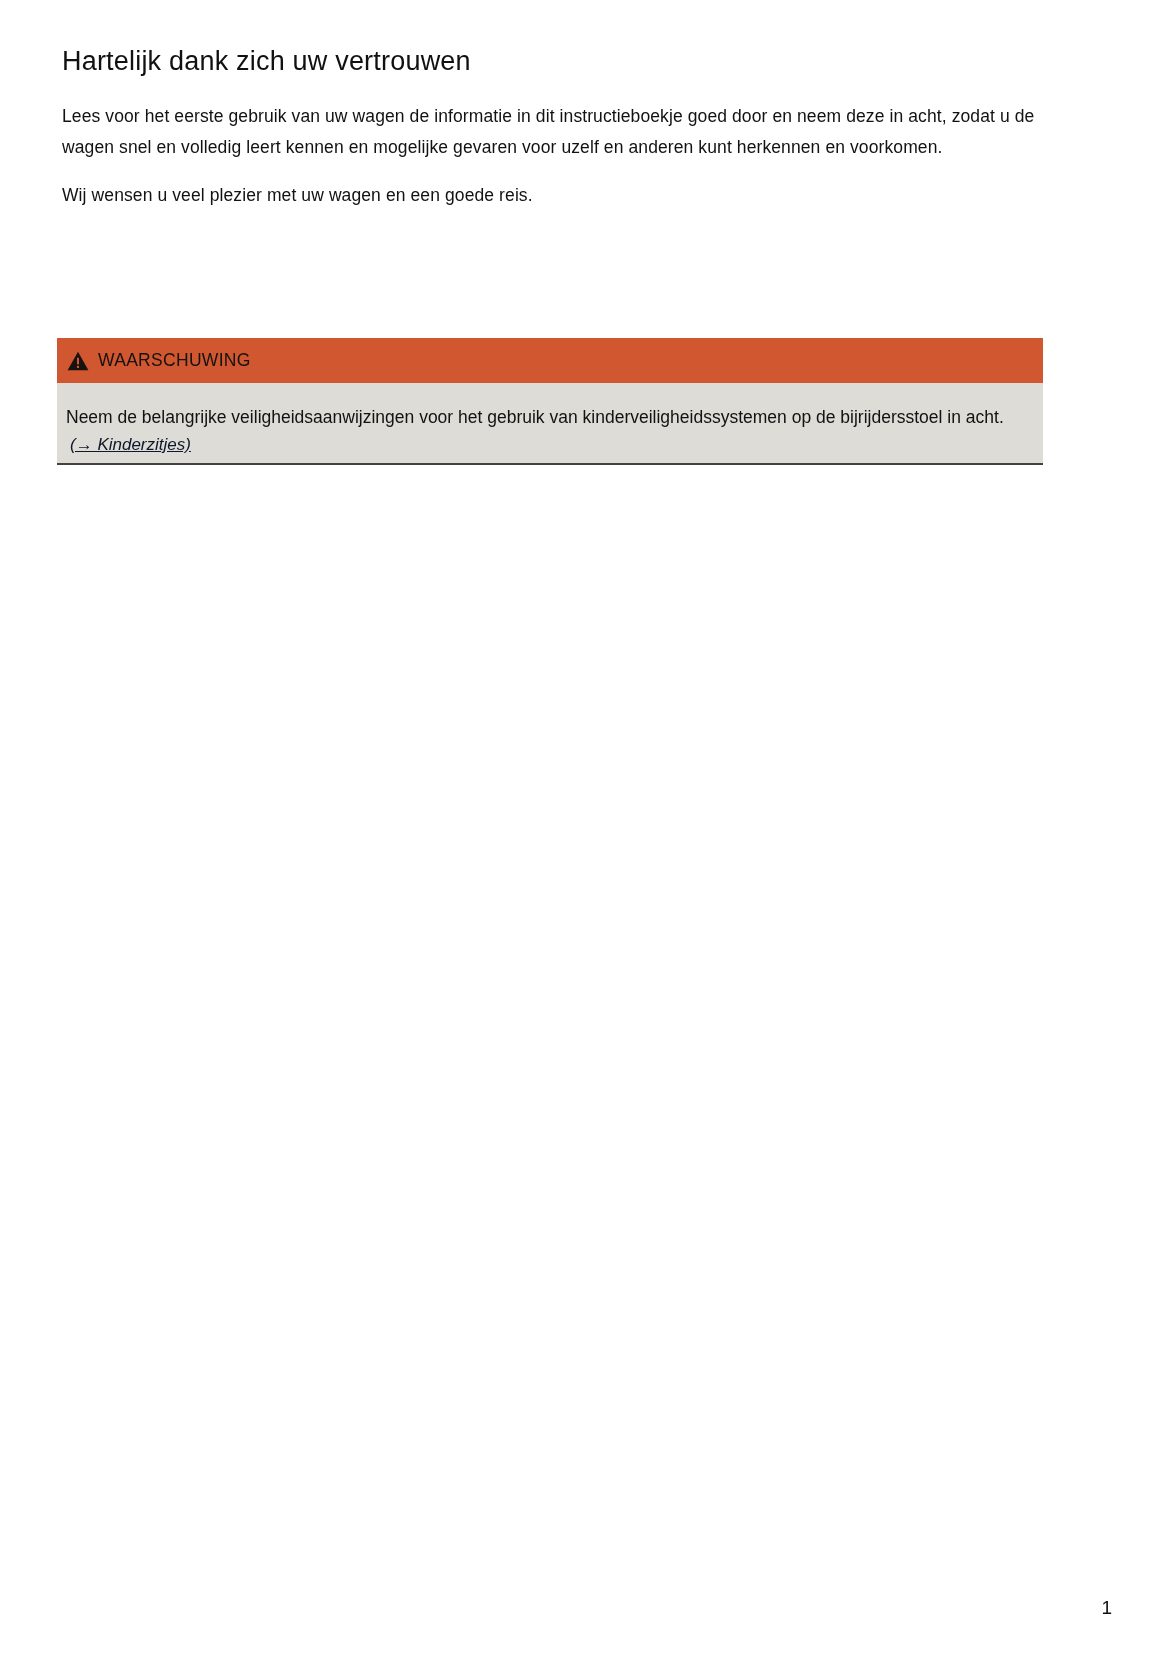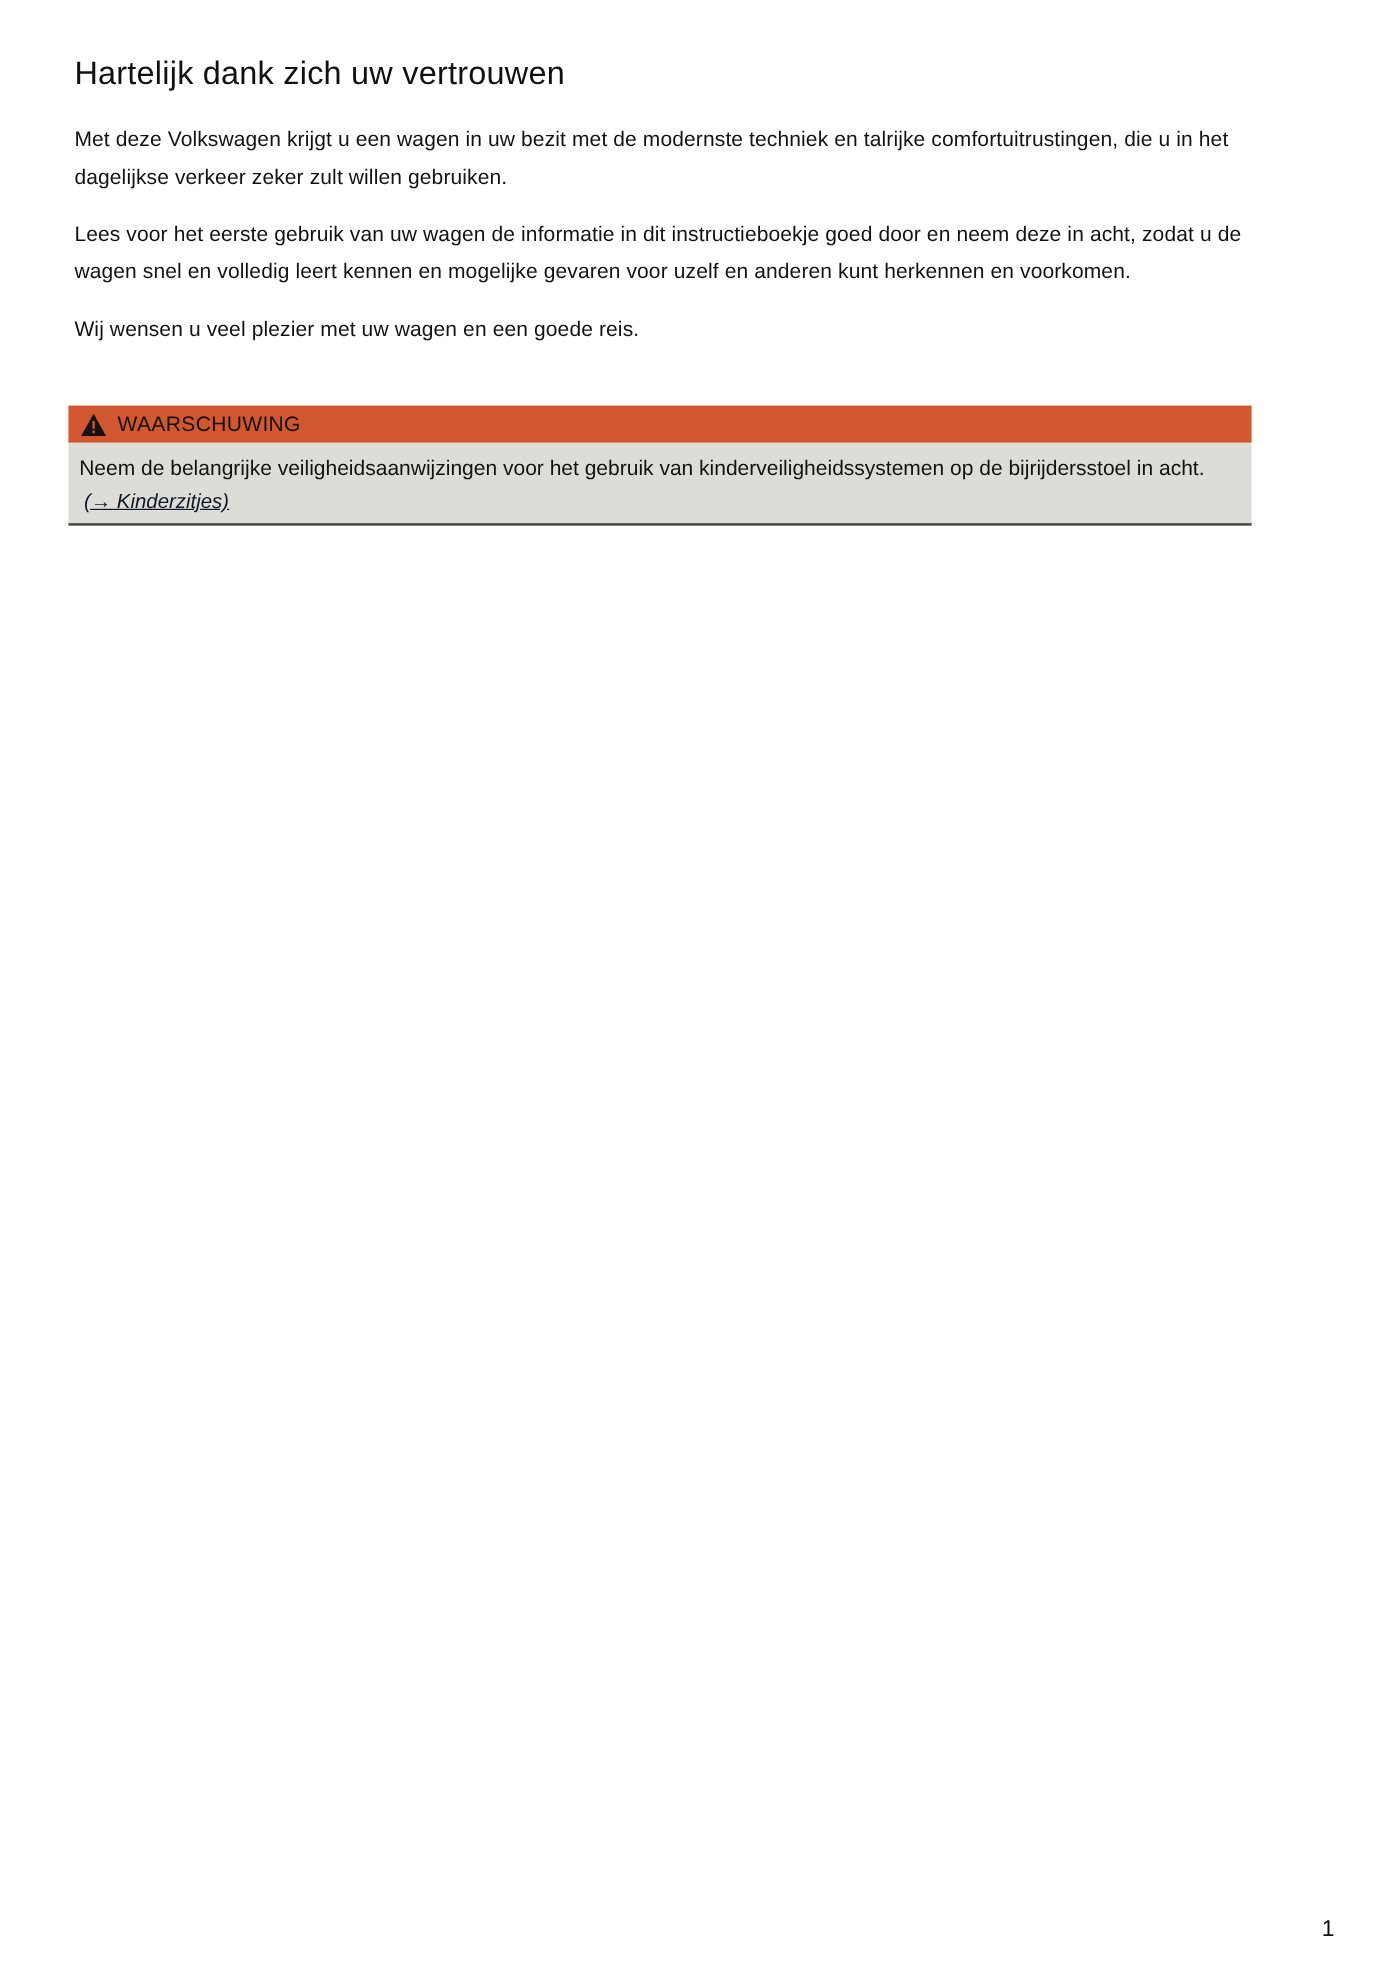--- a/index.html
+++ b/index.html
@@ -35,39 +35,39 @@
   .warning-box {
     position: absolute;
     left: 57px;
     top: 338px;
     width: 986px;
   }
   .warning-header {
     display: flex;
     align-items: center;
     background: #d0572f;
-    height: 31px;
+    height: 45px;
     padding: 0 10px;
   }
   .warning-icon {
     width: 22px;
     height: 20px;
     flex: 0 0 auto;
     display: inline-flex;
   }
   .warning-label {
     margin-left: 9px;
     font-size: 17.5px;
     font-weight: 500;
     color: #161210;
     letter-spacing: 0.3px;
   }
   .warning-body {
     background: #dedcd6;
-    padding: 7px 9px 6px 9px;
+    padding: 20px 9px 6px 9px;
     border-bottom: 2px solid #43423e;
   }
   .warning-text {
     font-size: 17.5px;
     line-height: 29px;
     color: #121212;
   }
   .warning-link {
     display: inline-block;
     margin-left: 4px;
@@ -85,21 +85,20 @@
     bottom: 34px;
     font-size: 19px;
     color: #111111;
   }
 </style>
 </head>
 <body>
 
 <div class="content">
   <h1 class="page-title">Hartelijk dank zich uw vertrouwen</h1>
-  <p class="para">Met deze Volkswagen krijgt u een wagen in uw bezit met de modernste techniek en talrijke comfortuitrustingen, die u in het dagelijkse verkeer zeker zult willen gebruiken.</p>
   <p class="para">Lees voor het eerste gebruik van uw wagen de informatie in dit instructieboekje goed door en neem deze in acht, zodat u de wagen snel en volledig leert kennen en mogelijke gevaren voor uzelf en anderen kunt herkennen en voorkomen.</p>
   <p class="para">Wij wensen u veel plezier met uw wagen en een goede reis.</p>
 </div>
 
 <div class="warning-box">
   <div class="warning-header">
     <span class="warning-icon">
       <svg viewBox="0 0 24 22" width="22" height="20" aria-hidden="true">
         <path d="M12 0.8 L23.4 21.2 L0.6 21.2 Z" fill="#171310"></path>
         <rect x="10.9" y="7.5" width="2.2" height="7.2" fill="#d0572f"></rect>

